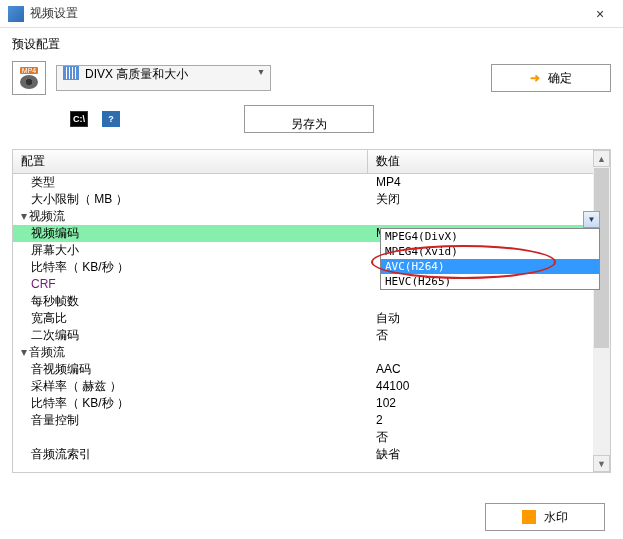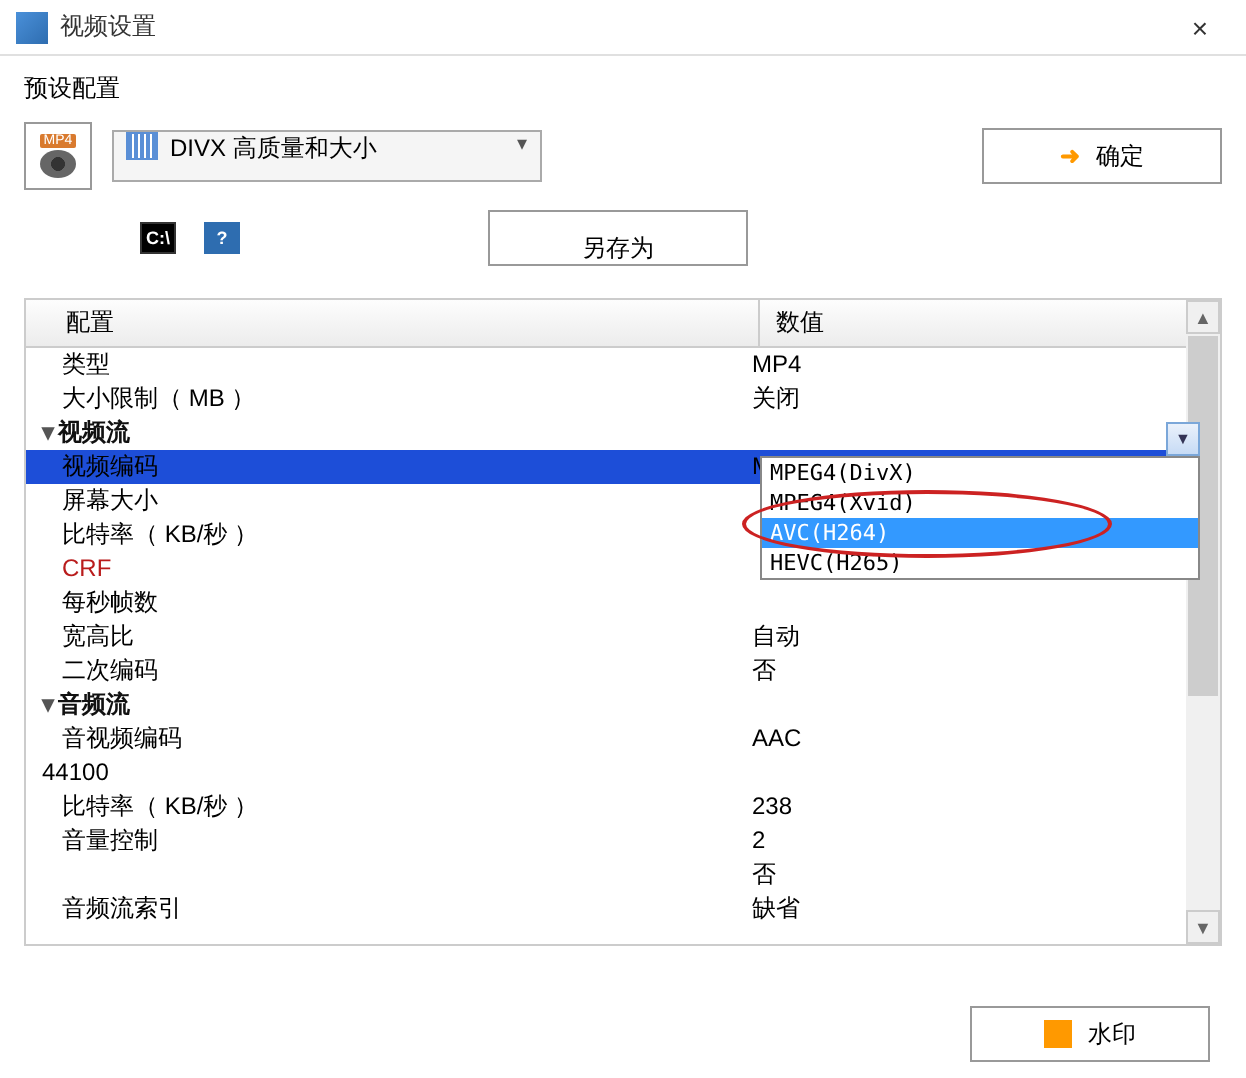--- a/index.html
+++ b/index.html
@@ -22,30 +22,30 @@
 .btn .sq { width: 14px; height: 14px; background: #ff9900; }
 .icon-row { display: flex; align-items: center; padding: 6px 12px 10px 70px; gap: 14px; }
 .small-icon { width: 18px; height: 16px; border: 1px solid #333; display: flex; align-items: center; justify-content: center; font-size: 9px; font-weight: bold; }
 .cmd-icon { background: #000; color: #fff; }
 .help-icon { background: #2e6db0; color: #fff; border-color: #2e6db0; }
 .save-btn { height: 28px; width: 130px; border: 1px solid #999; display: flex; align-items: center; justify-content: center; gap: 10px; margin-left: 110px; cursor: pointer; flex-direction: column; }
 .save-btn .disk { width: 16px; height: 16px; background: #4a7dbf; position: relative; }
 .save-btn .disk::after { content: ''; position: absolute; bottom: 2px; left: 3px; width: 10px; height: 6px; background: #fff; }
 .grid-wrap { margin: 6px 12px 0; border: 1px solid #ccc; height: 324px; display: flex; flex-direction: column; position: relative; }
 .grid-header { display: flex; background: linear-gradient(#fdfdfd,#ececec); border-bottom: 1px solid #ccc; }
-.gh-left { width: 355px; padding: 3px 8px; border-right: 1px solid #ccc; margin-left: 12px; }
+.gh-left { width: 355px; padding: 3px 8px; border-right: 1px solid #ccc; }
 .gh-right { flex: 1; padding: 3px 8px; }
 .grid-body { flex: 1; overflow: hidden; position: relative; }
 .row { display: flex; height: 17px; line-height: 17px; }
 .cell-l { width: 355px; padding: 0 8px; white-space: nowrap; overflow: hidden; }
 .cell-r { flex: 1; padding: 0 8px; white-space: nowrap; overflow: hidden; }
-.cat { font-weight: bold; color: #111; }
+.cat { font-weight: normal; color: #111; }
 .cat .tree { color: #555; margin-right: 2px; }
-.selected { background: #1d4ed8; }
-.crf { color: #b91c1c; }
+.selected { background: #86efac; }
+.crf { color: #701a75; }
 .scrollbar { position: absolute; right: 0; top: 0; bottom: 0; width: 17px; background: #f0f0f0; }
 .sb-arrow { height: 17px; display: flex; align-items: center; justify-content: center; color: #666; font-size: 9px; background: #f0f0f0; border: 1px solid #ccc; }
 .sb-thumb { position: absolute; left: 1px; right: 1px; top: 18px; height: 180px; background: #cdcdcd; }
 .dropdown { position: absolute; left: 367px; top: 54px; width: 220px; background: #fff; border: 1px solid #888; z-index: 10; }
 .dd-item { height: 15px; line-height: 15px; padding: 0 4px; font-family: monospace; font-size: 11px; }
 .dd-item.sel { background: #3399ff; color: #fff; }
 .dd-btn { position: absolute; left: 570px; top: 37px; width: 17px; height: 17px; background: linear-gradient(#eaf1fb,#c7dbf5); border: 1px solid #7ba7d9; display: flex; align-items: center; justify-content: center; font-size: 8px; color: #335; z-index: 11; }
 .ellipse { position: absolute; left: 358px; top: 71px; width: 185px; height: 34px; border: 2px solid #cc2222; border-radius: 50%; z-index: 12; pointer-events: none; }
 .bottom-bar { position: absolute; right: 18px; bottom: 8px; }
 </style>
@@ -134,25 +134,26 @@
       </div>
       <div class="row">
         <div class="cell-l cat"><span class="tree">▾</span><span>音频流</span></div>
         <div class="cell-r"></div>
       </div>
       <div class="row">
         <div class="cell-l" style="padding-left: 18px;">音视频编码</div>
         <div class="cell-r">AAC</div>
       </div>
       <div class="row">
+        <div class="cell-l" style="padding-left: 18px;">采样率（ 赫兹 ）</div>
         <div class="cell-r">44100</div>
       </div>
       <div class="row">
         <div class="cell-l" style="padding-left: 18px;">比特率（ KB/秒 ）</div>
-        <div class="cell-r">238</div>
+        <div class="cell-r">102</div>
       </div>
       <div class="row">
         <div class="cell-l" style="padding-left: 18px;">音量控制</div>
         <div class="cell-r">2</div>
       </div>
       <div class="row">
         <div class="cell-l" style="padding-left: 18px; margin-top: 20px;">关闭音效</div>
         <div class="cell-r">否</div>
       </div>
       <div class="row">

